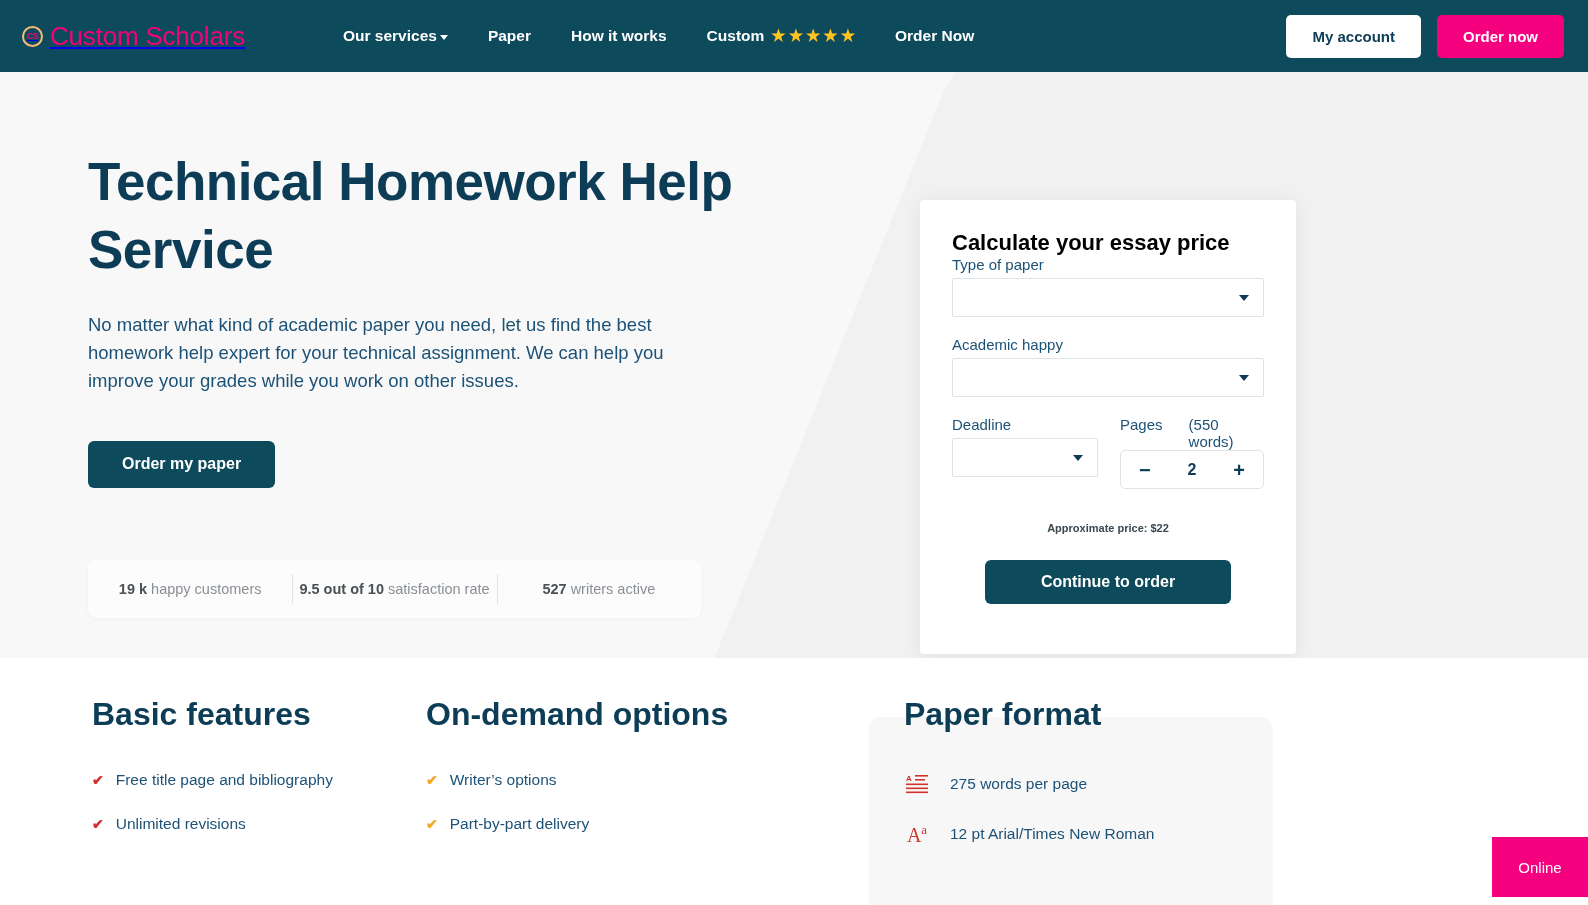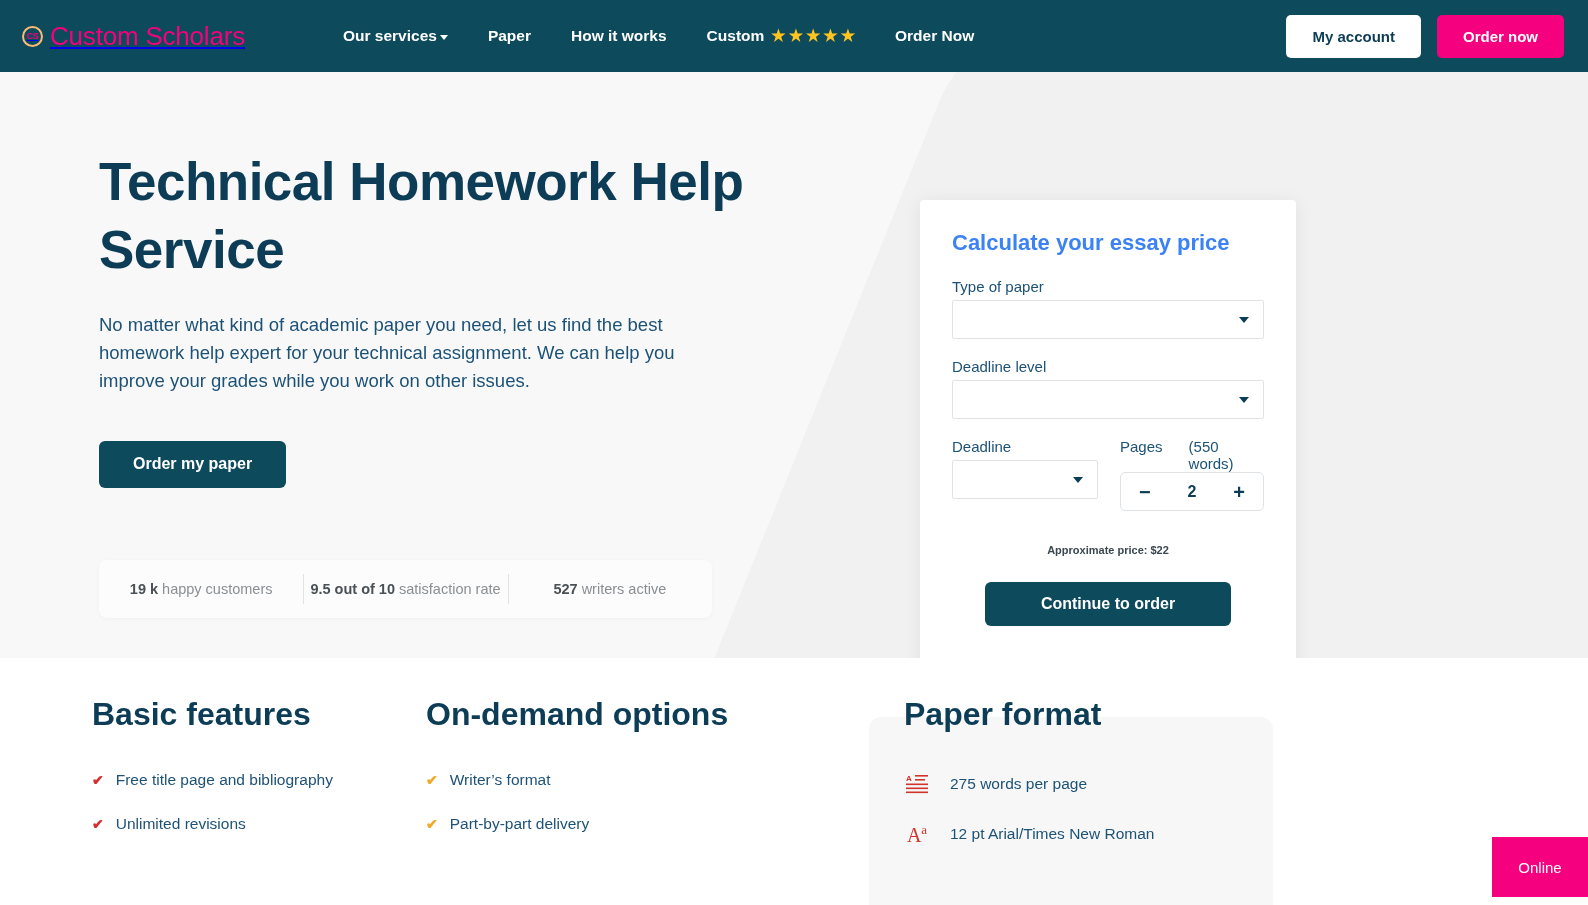--- a/index.html
+++ b/index.html
@@ -80,21 +80,20 @@
     background: #f1f1f1;
     transform: skewX(-22deg);
     border-radius: 90px 0 0 0;
     z-index: 0;
   }
   .hero-inner {
     position: relative; z-index: 2;
     display: flex;
     padding: 0 20px;
     height: 100%;
-    margin-left: 11px;
   }
   .hero-left { width: 720px; padding-left: 68px; padding-top: 76px; }
   .hero-title {
     color: #0d3d56;
     font-size: 53px;
     font-weight: bold;
     line-height: 1.28;
     letter-spacing: -0.5px;
   }
   .hero-sub {
@@ -141,22 +140,21 @@
     position: absolute;
     left: 920px; top: 128px;
     width: 376px;
     background: #ffffff;
     border-radius: 4px;
     padding: 30px 32px 34px 32px;
     box-shadow: 0 2px 18px rgba(0,0,0,0.07);
     z-index: 5;
   }
   .calc-title {
-    color: #3b82f6; font-size: 22px; font-weight: bold;
-    margin-bottom: 22px;
+    color: #000000; font-size: 22px; font-weight: bold;
   }
   .field-label { color: #1d5277; font-size: 15px; margin-bottom: 5px; }
   .select-box {
     position: relative;
     height: 39px;
     border: 1px solid #e0e3e6;
     border-radius: 2px;
     background: #ffffff;
     margin-bottom: 19px;
     cursor: pointer;
@@ -337,21 +335,21 @@
 
   <div class="calc-card">
     <div class="calc-title">Calculate your essay price</div>
 
     <div class="field-label">Type of paper</div>
     <div class="select-box">
       <span class="select-value"></span>
       <span class="sel-caret"></span>
     </div>
 
-    <div class="field-label">Deadline level</div>
+    <div class="field-label">Academic happy</div>
     <div class="select-box">
       <span class="select-value"></span>
       <span class="sel-caret"></span>
     </div>
 
     <div class="row-two">
       <div class="col-deadline">
         <div class="field-label">Deadline</div>
         <div class="select-box">
           <span class="select-value"></span>
@@ -389,21 +387,21 @@
       <div class="feat-item">
         <span class="check red">✔</span>
         <span>Unlimited revisions</span>
       </div>
     </div>
 
     <div class="feat-col col-ondemand">
       <div class="feat-title">On-demand options</div>
       <div class="feat-item">
         <span class="check amber">✔</span>
-        <span>Writer’s format</span>
+        <span>Writer’s options</span>
       </div>
       <div class="feat-item">
         <span class="check amber">✔</span>
         <span>Part-by-part delivery</span>
       </div>
     </div>
 
     <div class="feat-col col-format">
       <div class="feat-title">Paper format</div>
 

